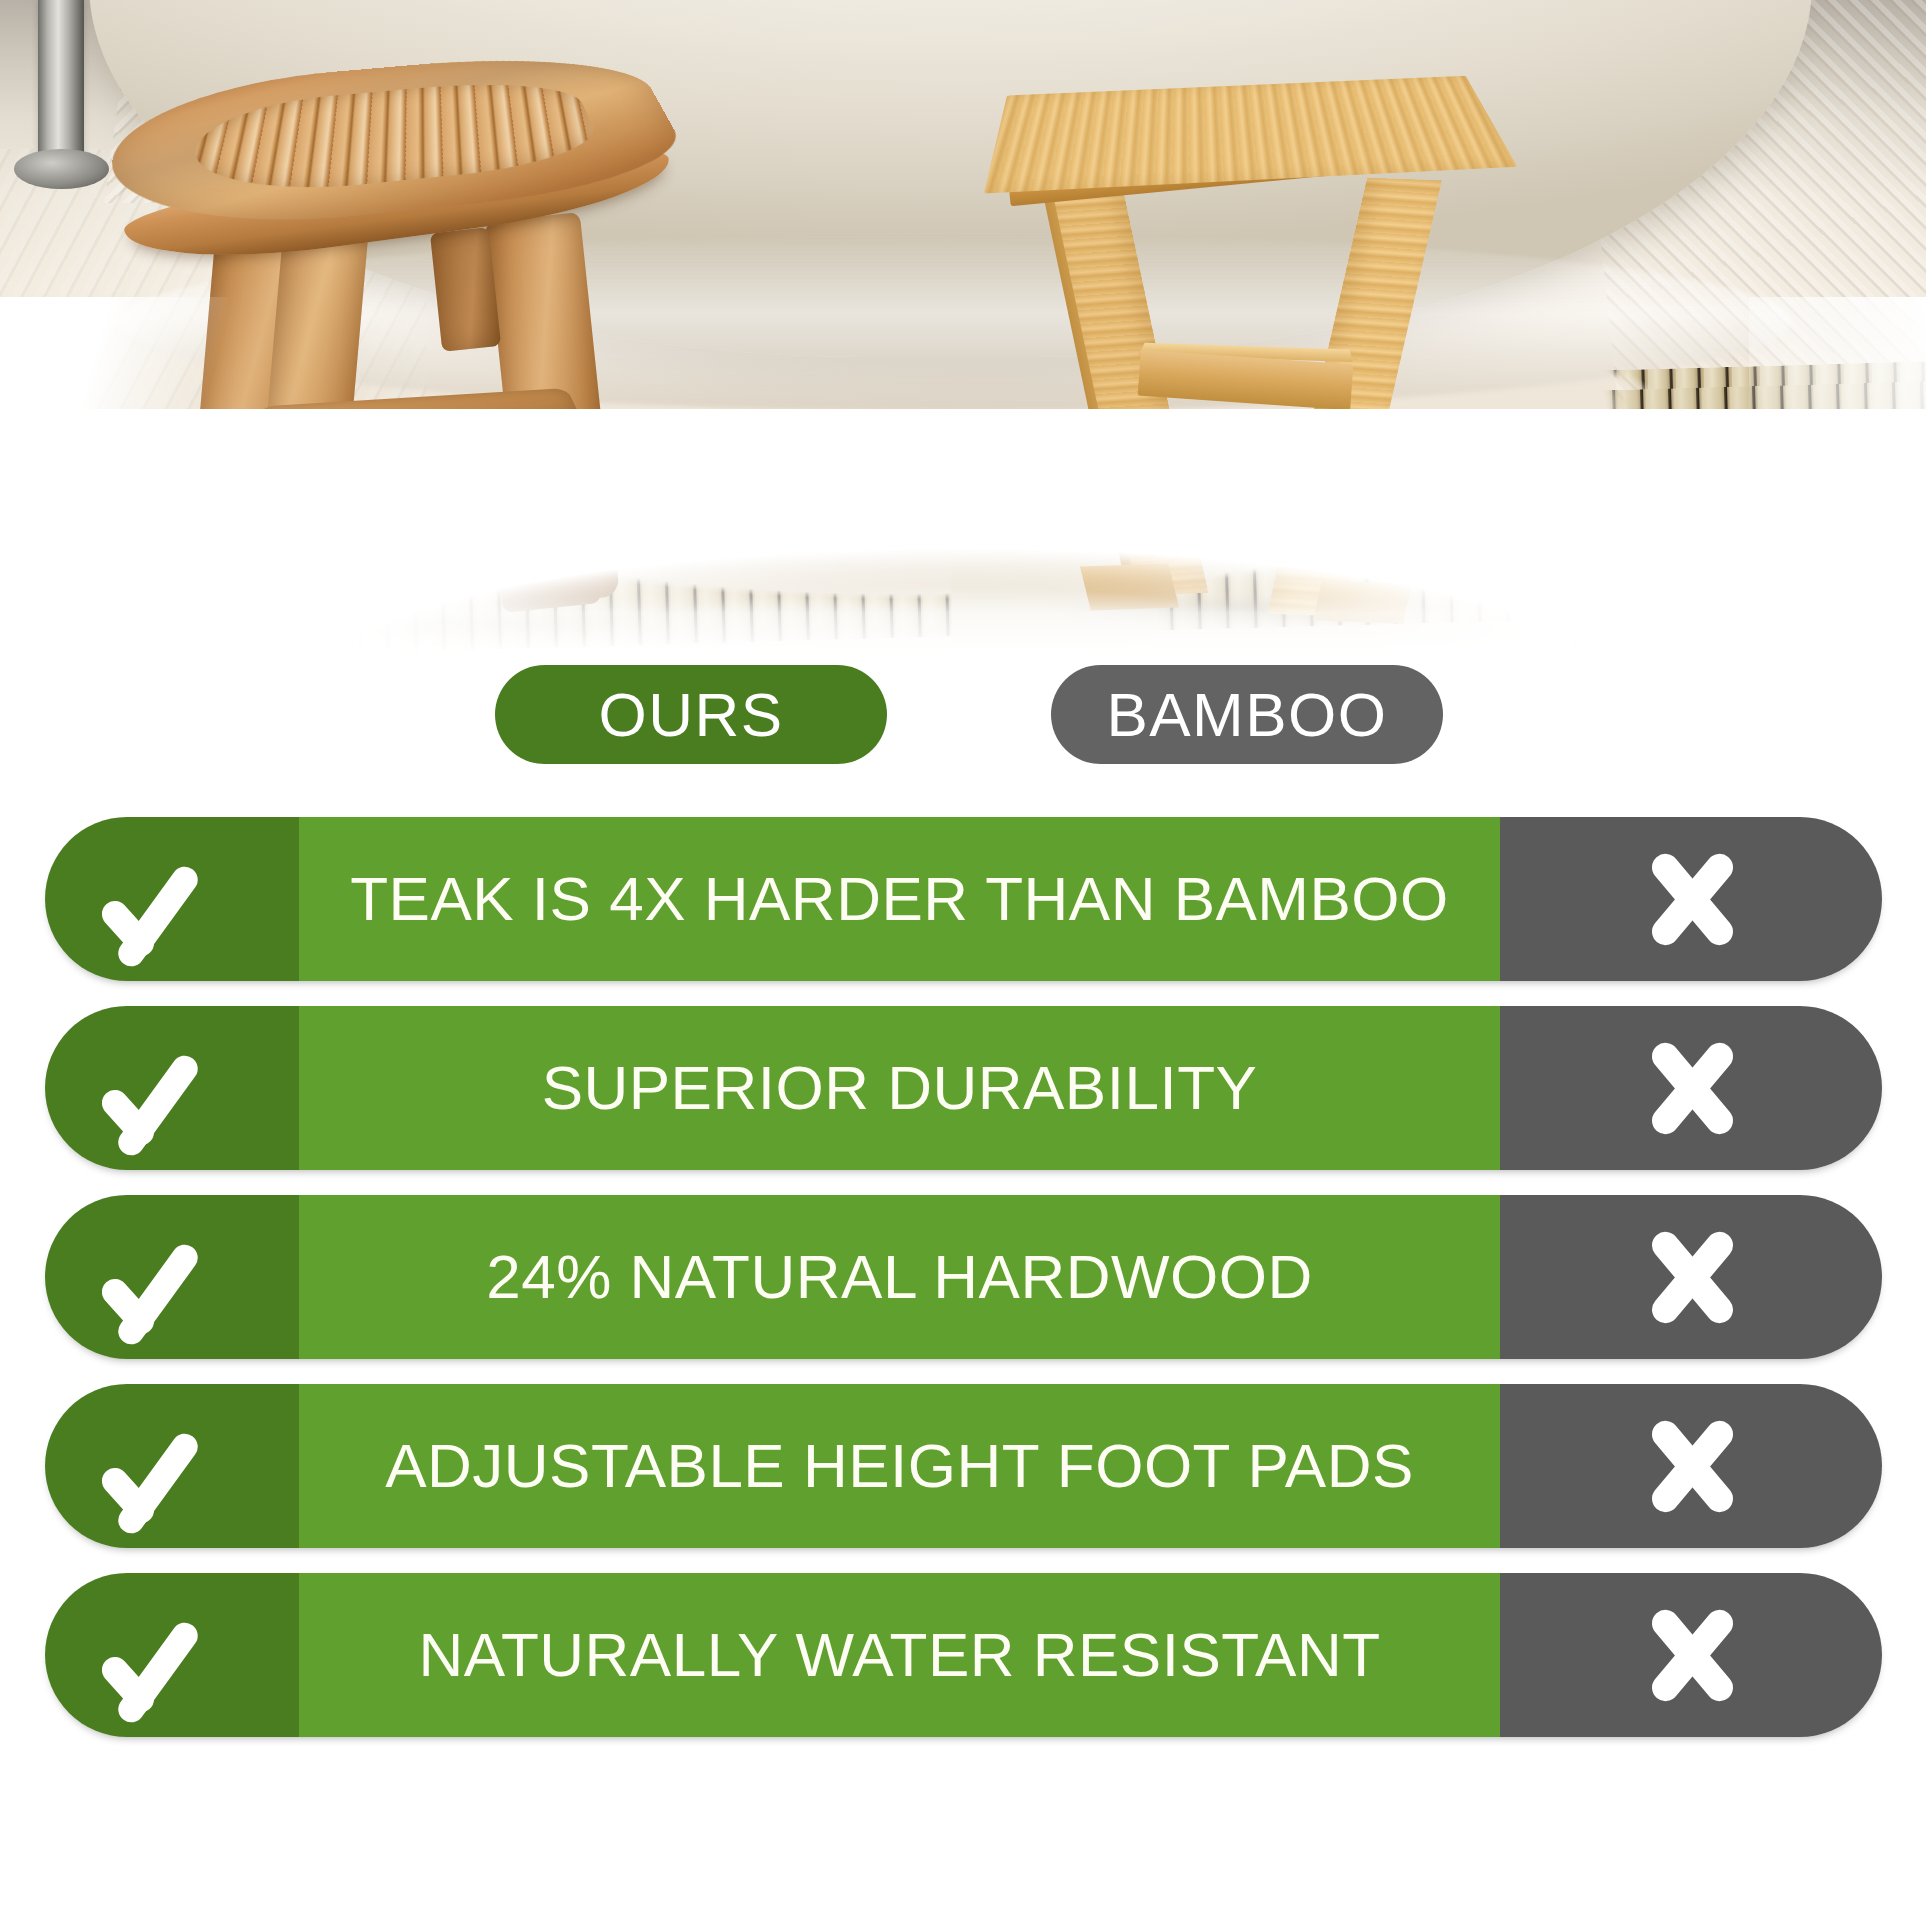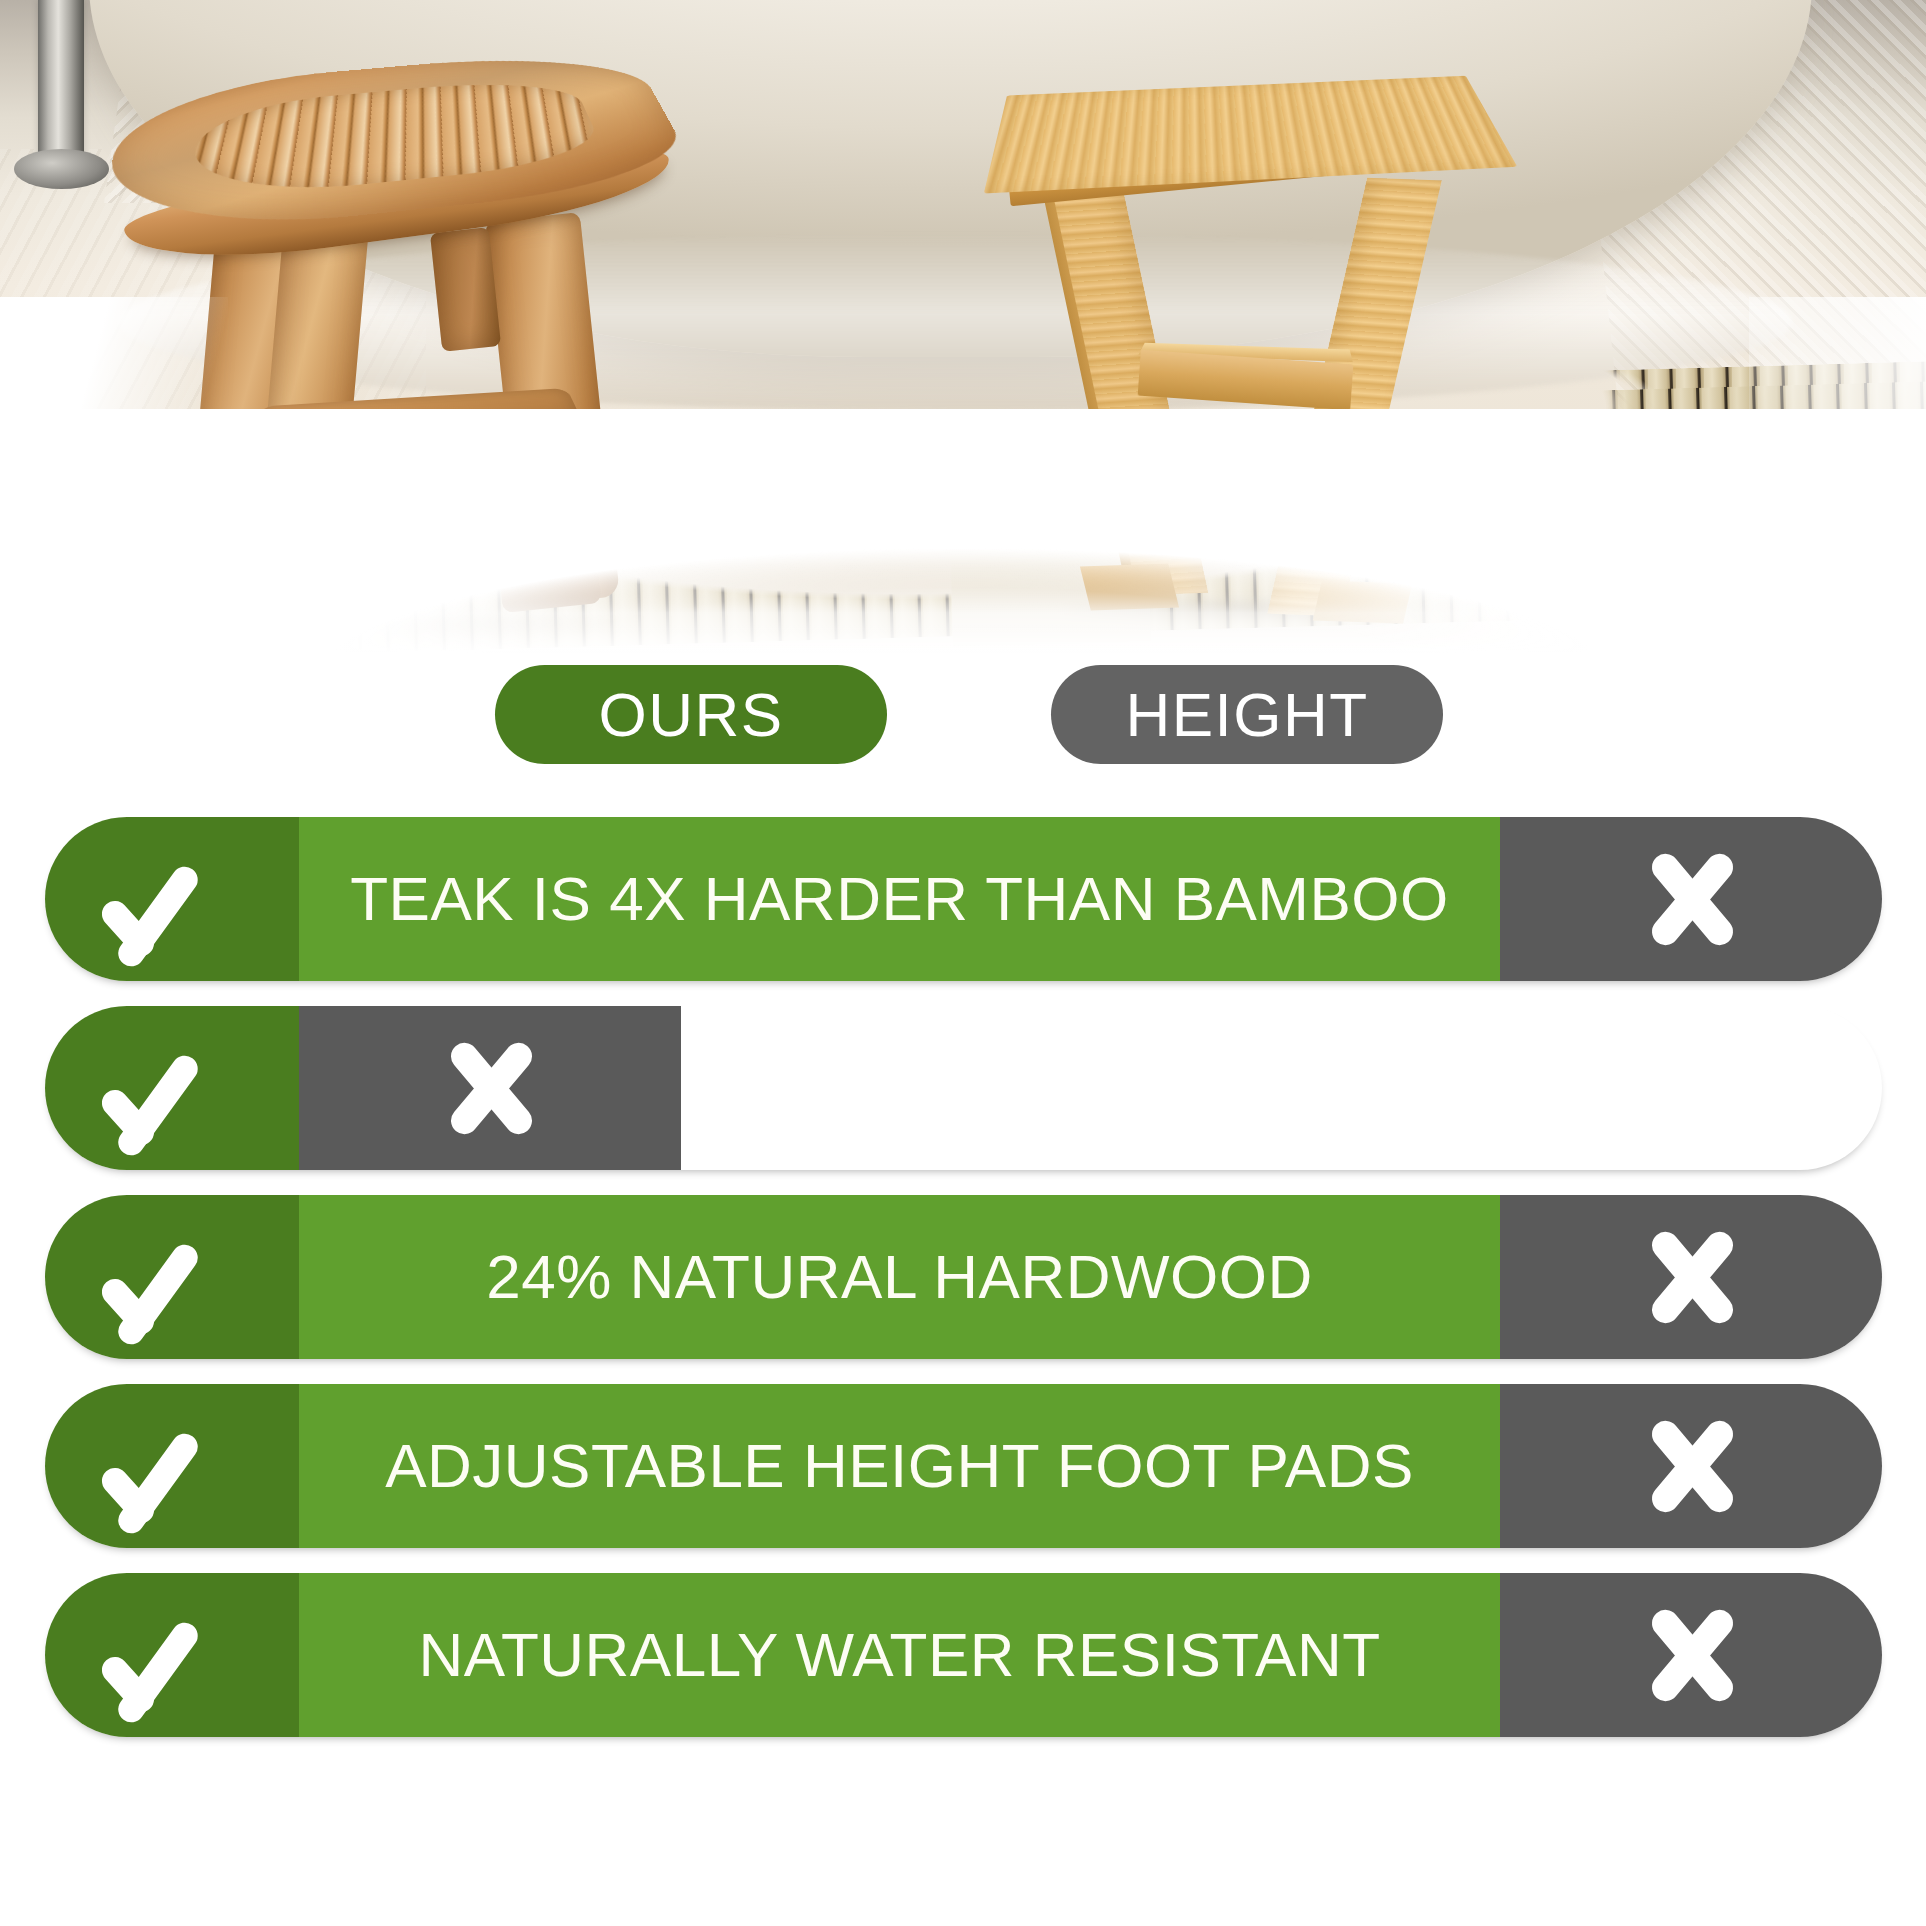--- a/index.html
+++ b/index.html
@@ -470,21 +470,21 @@
     <div class="hero-side-left"></div>
     <div class="hero-side-right"></div>
     <div class="hero-fade"></div>
     <div class="hero-fade-2"></div>
   </div>
 
   <div class="badge badge-ours">
     <span>OURS</span>
   </div>
   <div class="badge badge-others">
-    <span>HEIGHT</span>
+    <span>BAMBOO</span>
   </div>
 
   <div class="rows">
 
     <div class="row">
       <div class="cell-check">
         <div class="check-icon">
             <b></b>
             <b></b>
           </div>
@@ -500,20 +500,23 @@
       </div>
     </div>
 
     <div class="row">
       <div class="cell-check">
         <div class="check-icon">
             <b></b>
             <b></b>
           </div>
       </div>
+      <div class="cell-text">
+        <span>SUPERIOR DURABILITY</span>
+      </div>
       <div class="cell-x">
         <div class="x-icon">
             <b></b>
             <b></b>
           </div>
       </div>
     </div>
 
     <div class="row">
       <div class="cell-check">

